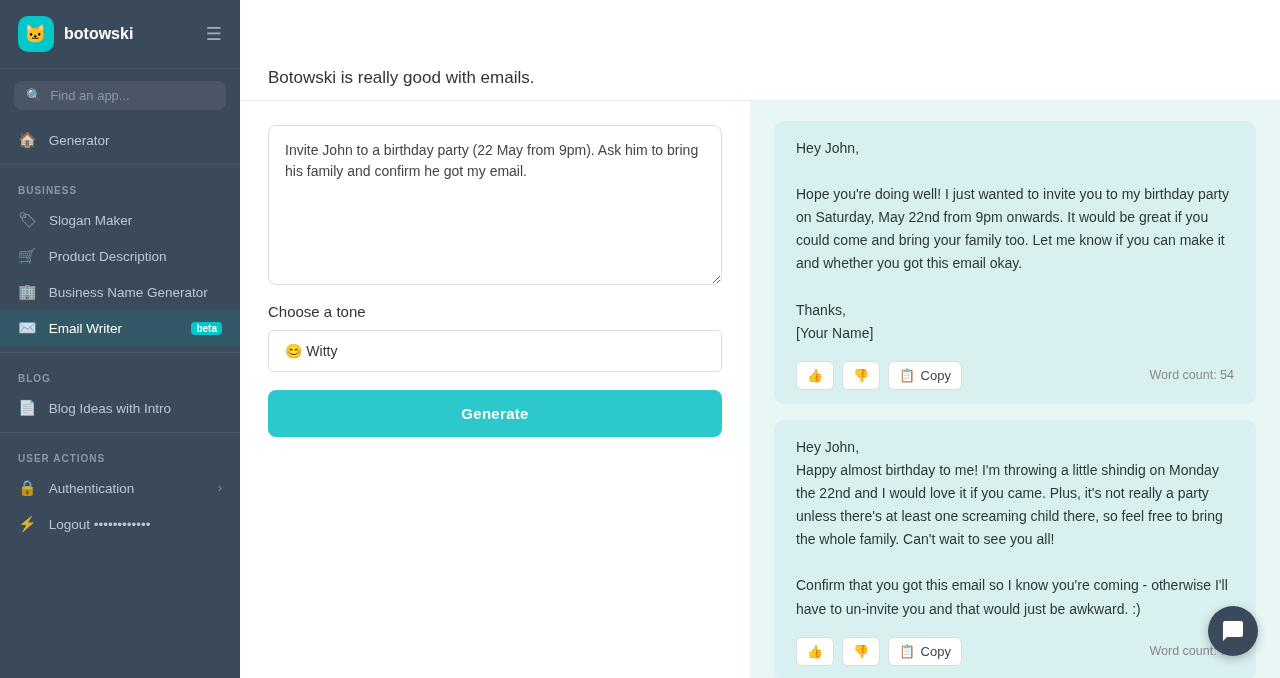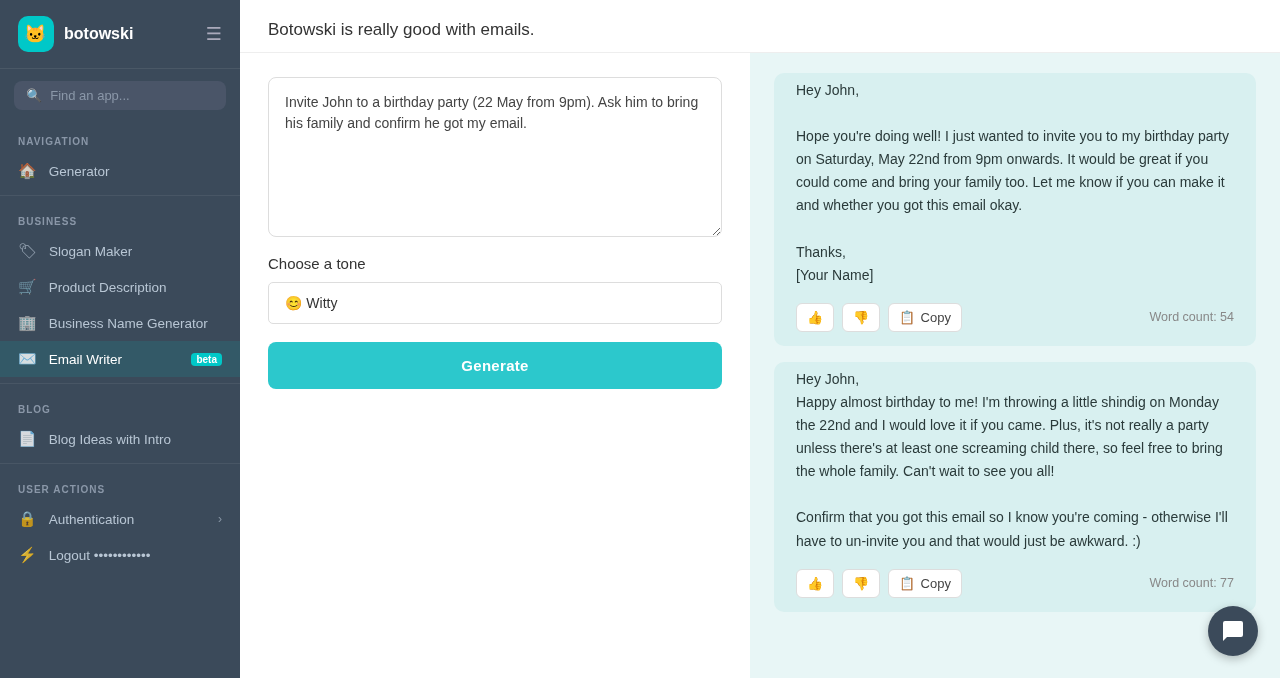--- a/index.html
+++ b/index.html
@@ -119,20 +119,21 @@
       flex: 1;
       display: flex;
       flex-direction: column;
       overflow: hidden;
       background: #fff;
     }
     #main-header {
       padding: 20px 28px 12px;
       border-bottom: 1px solid #eee;
       background: #fff;
+      margin-top: 48px;
     }
     .main-title {
       font-size: 17px;
       color: #333;
       font-weight: 400;
     }
 
     #main-body {
       display: flex;
       flex: 1;
@@ -205,21 +206,21 @@
       padding: 20px 24px;
       overflow-y: auto;
       display: flex;
       flex-direction: column;
       gap: 16px;
     }
 
     .email-card {
       background: #d8f0f0;
       border-radius: 10px;
-      padding: 6px 22px 14px;
+      padding: 16px 22px 14px;
     }
     .email-body {
       font-size: 14px;
       color: #2a3a3a;
       line-height: 1.65;
       margin-bottom: 16px;
     }
     .email-footer {
       display: flex;
       align-items: center;
@@ -273,21 +274,20 @@
     <span class="hamburger-icon">☰</span>
   </div>
 
   <div class="search-area">
     <div class="search-box">
       <span class="search-icon-svg">🔍</span>
       <input type="text" placeholder="Find an app..." style="">
     </div>
   </div>
 
-  <div class="nav-section-label">Navigation</div>
   <div class="nav-item">
     <span class="nav-icon">🏠</span>
     <span class="nav-label">Generator</span>
   </div>
 
   <hr class="sidebar-divider">
 
   <div class="nav-section-label">Business</div>
   <div class="nav-item">
     <span class="nav-icon">🏷</span>

